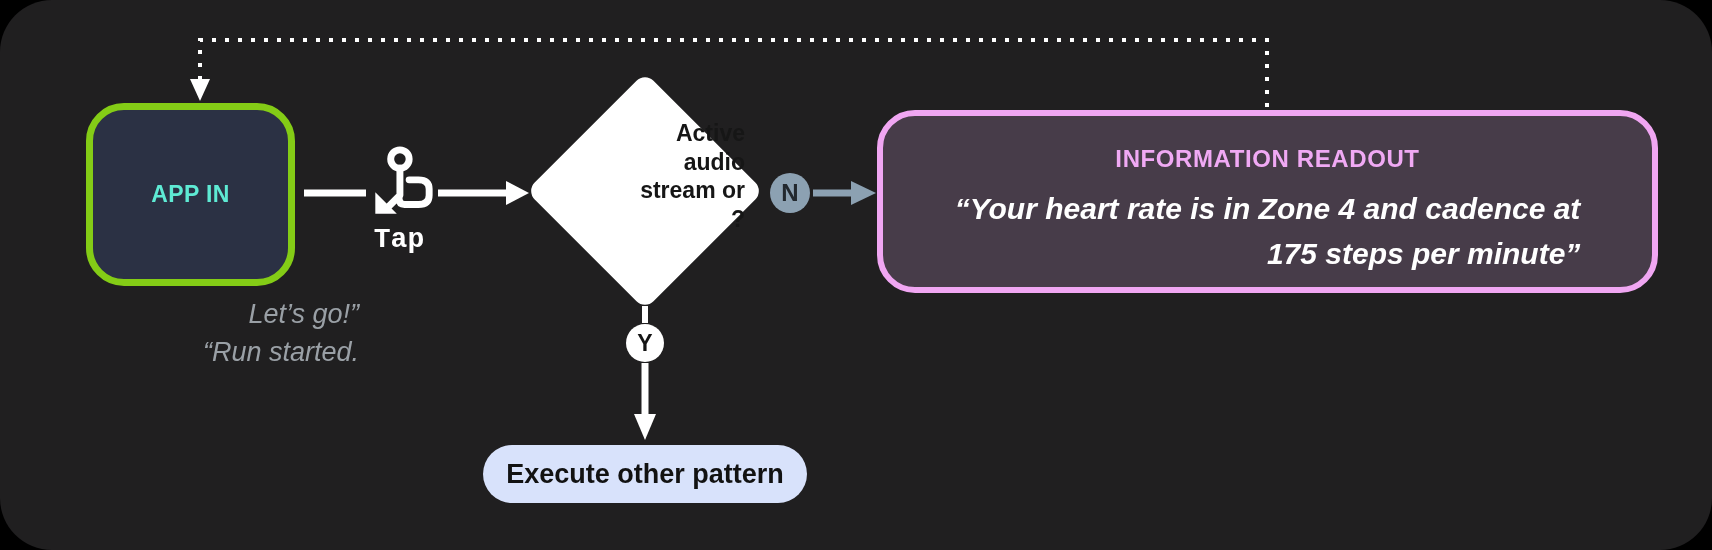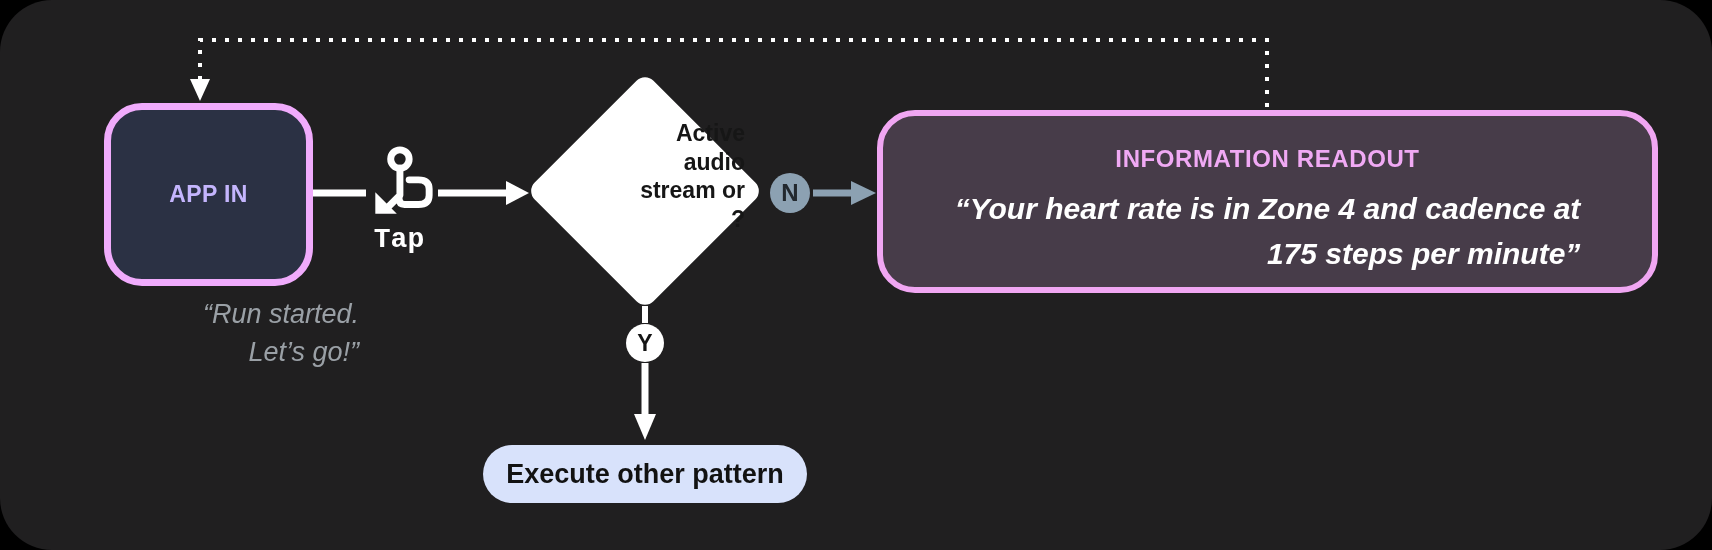--- a/index.html
+++ b/index.html
@@ -6,23 +6,23 @@
   body{font-family:"Liberation Sans","DejaVu Sans",sans-serif;}
   .stage{position:relative;width:1712px;height:550px;background:#000;overflow:hidden;}
   .panel{position:absolute;inset:0;background:#201F20;border-radius:52px;}
   .abs{position:absolute;}
   .center-flex{display:flex;align-items:center;justify-content:center;text-align:center;}
 
   
   svg.connectors{position:absolute;left:0;top:0;width:1712px;height:550px;pointer-events:none;}
 
   
-  .app-box{left:104px;top:103px;width:209px;height:183px;background:#2B3144;
-    border:7px solid #f0abfc;border-radius:38px;box-sizing:border-box;
-    color:#c4b5fd;font-weight:bold;font-size:23px;line-height:1.3;letter-spacing:.4px;}
+  .app-box{left:86px;top:103px;width:209px;height:183px;background:#2B3144;
+    border:7px solid #84cc16;border-radius:38px;box-sizing:border-box;
+    color:#5eead4;font-weight:bold;font-size:23px;line-height:1.3;letter-spacing:.4px;}
   .app-quote{left:39px;top:296px;width:320px;color:#9AA0A6;font-style:italic;
     font-size:27px;line-height:1.4;text-align:center;}
 
   
   .tap-icon{left:366px;top:146px;width:74px;height:80px;}
   .tap-label{left:347px;top:224px;width:104px;color:#FFF;font-weight:bold;font-size:28px;text-align:center;font-family:Liberation Mono, monospace;}
 
   
   .diamond{left:561px;top:107px;width:168px;height:168px;background:#FFF;border-radius:12px;
     transform:rotate(45deg);}
@@ -72,22 +72,22 @@
     <path d="M 813 193 H 852" stroke="#8CA1B2" stroke-width="7" fill="none"></path>
     <polygon points="851,181 851,205 876,193" fill="#8CA1B2"></polygon>
   </svg>
 
   <div class="abs app-box center-flex">
     <div>
       <span class="line">APP IN</span>
     </div>
   </div>
   <div class="abs app-quote">
+    <span class="line">Let’s go!”</span>
     <span class="line">“Run started.</span>
-    <span class="line">Let’s go!”</span>
   </div>
 
   <svg class="abs tap-icon" viewBox="0 0 48 52">
     <circle cx="22" cy="8.5" r="6" fill="none" stroke="#FFFFFF" stroke-width="4.5"></circle>
     <path d="M 22 14.5 V 32 L 15 39" fill="none" stroke="#FFFFFF" stroke-width="4.5" stroke-linecap="round" stroke-linejoin="round"></path>
     <polygon points="6,44 6,30 20,44" fill="#FFFFFF"></polygon>
     <path d="M 28 22 H 34 Q 41 22 41 28 V 32 Q 41 38 34 38 H 25 Q 21.5 38 21.5 34.5" fill="none" stroke="#FFFFFF" stroke-width="4.5" stroke-linecap="round" stroke-linejoin="round"></path>
   </svg>
   <div class="abs tap-label">Tap</div>
 

